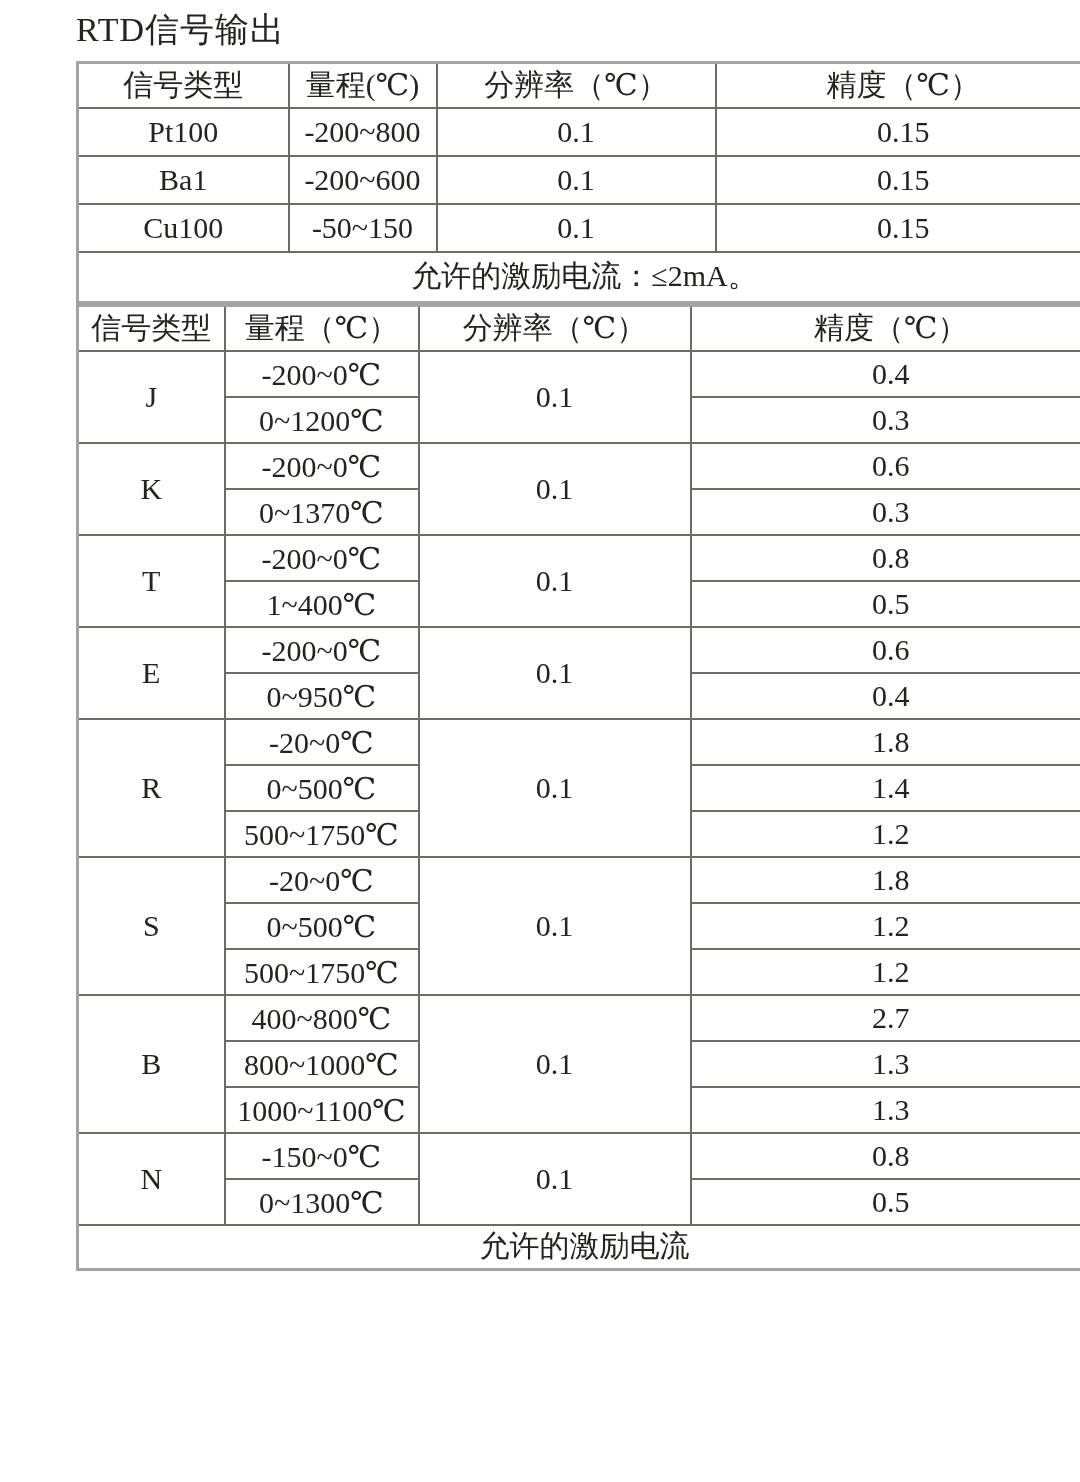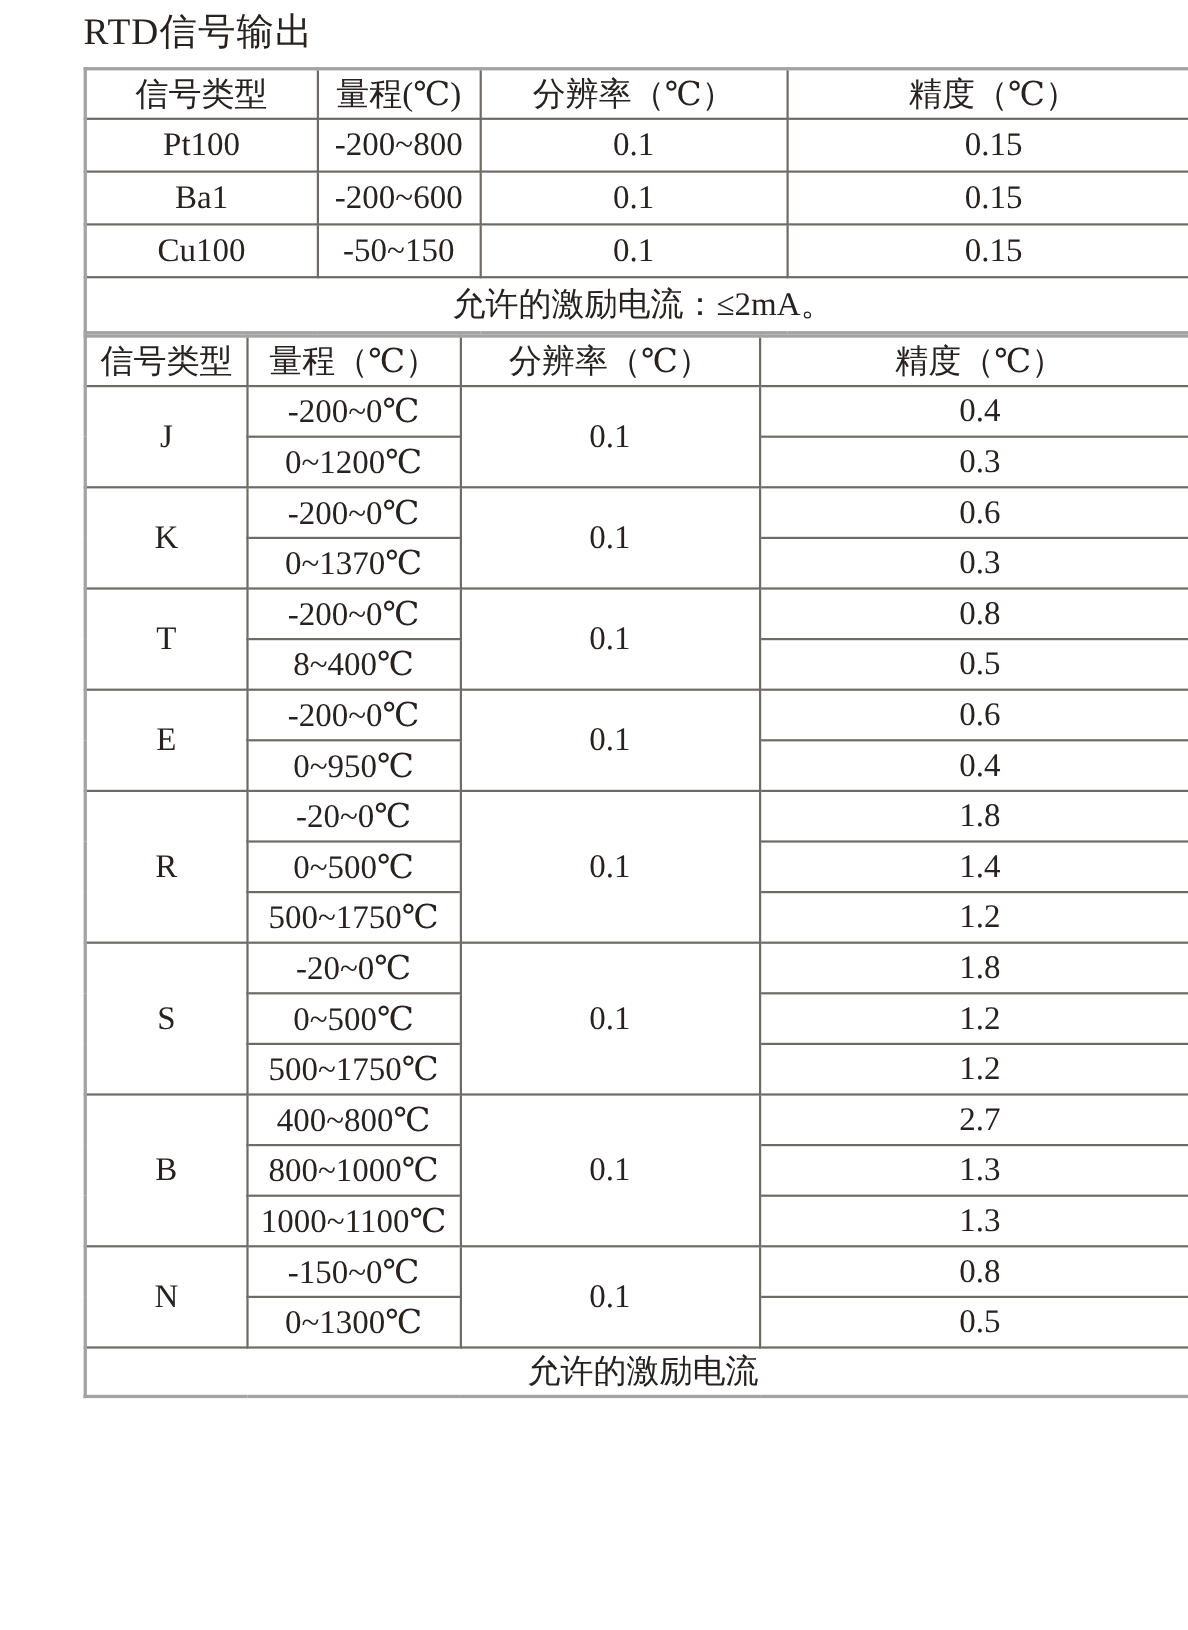--- a/index.html
+++ b/index.html
@@ -148,21 +148,21 @@
           <td class="cell-left">0~1370℃</td>
           <td>0.3</td>
         </tr>
         <tr>
           <td class="vt" rowspan="2">T</td>
           <td class="cell-left">-200~0℃</td>
           <td class="vt" rowspan="2">0.1</td>
           <td>0.8</td>
         </tr>
         <tr>
-          <td class="cell-left">8~400℃</td>
+          <td class="cell-left">1~400℃</td>
           <td>0.5</td>
         </tr>
         <tr>
           <td class="vt" rowspan="2">E</td>
           <td class="cell-left">-200~0℃</td>
           <td class="vt" rowspan="2">0.1</td>
           <td>0.6</td>
         </tr>
         <tr>
           <td class="cell-left">0~950℃</td>

